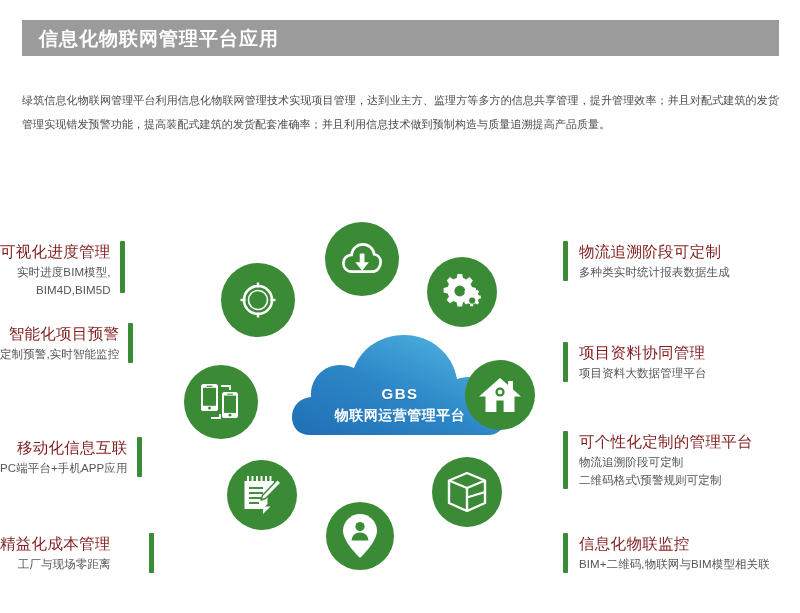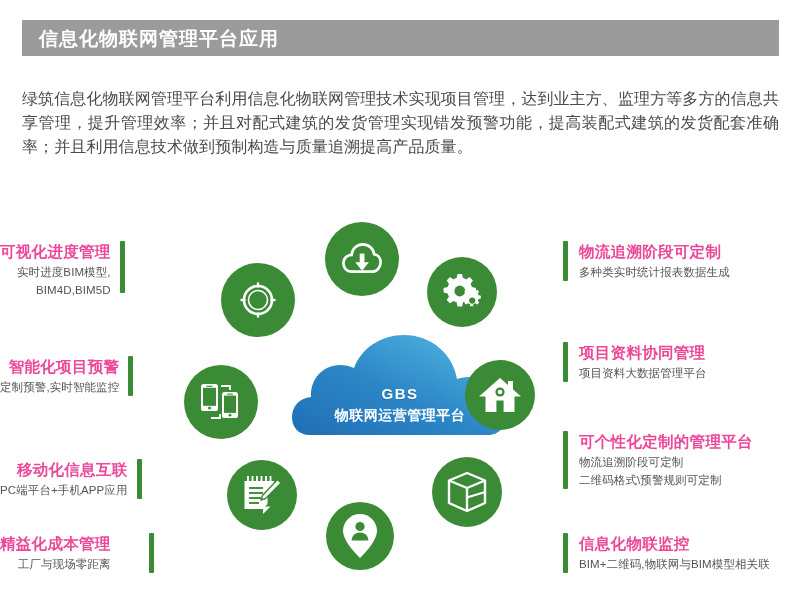--- a/index.html
+++ b/index.html
@@ -19,22 +19,22 @@
   }
   .header-title{
     color:#ffffff;font-size:19px;font-weight:700;letter-spacing:1px;
     padding-left:17px;line-height:1;
     font-family:"Liberation Sans","DejaVu Sans",sans-serif;
   }
 
   
   .intro{
     position:absolute;left:22px;top:88px;width:757px;
-    color:#4a4a4a;font-size:16px;line-height:24px;
-    text-align:justify;letter-spacing:0.1px;font-family:Liberation Mono, monospace;
+    color:#4a4a4a;font-size:11px;line-height:24px;
+    text-align:justify;letter-spacing:0.1px;
   }
 
   
   .diagram{position:absolute;left:0;top:195px;width:800px;height:418px;}
 
   
   .cloud-wrap{
     position:absolute;left:292px;top:140px;width:216px;height:104px;
   }
   .cloud-text{
@@ -60,21 +60,21 @@
   }
   .node svg{display:block;}
 
   
   .label{position:absolute;display:flex;align-items:flex-start;}
   .label .bar{
     width:5px;background:#3a8a36;border-radius:1px;flex:none;
   }
   .label .txt{display:flex;flex-direction:column;}
   .label .title{
-    font-size:15.5px;font-weight:700;color:#ec4899;line-height:22px;
+    font-size:15.5px;font-weight:400;color:#7f1d1d;line-height:22px;
     letter-spacing:0.3px;white-space:nowrap;
   }
   .label .desc{
     font-size:11.5px;color:#555555;line-height:18px;letter-spacing:0.1px;
     white-space:nowrap;
   }
   .label.left{flex-direction:row;}
   .label.left .txt{align-items:flex-end;text-align:right;padding-right:9px;}
   .label.left .bar{order:2;}
   .label.left .txt{order:1;}
@@ -223,29 +223,29 @@
 
   <div class="label left" style="left:0px;top:241px;width:163px;">
     <div class="txt">
       <div class="title">可视化进度管理</div>
       <div class="desc">实时进度BIM模型,</div>
       <div class="desc">BIM4D,BIM5D</div>
     </div>
     <div class="bar" style="height:52px;"></div>
   </div>
 
-  <div class="label left" style="left:0px;top:356px;width:163px;">
+  <div class="label left" style="left:0px;top:323px;width:163px;">
     <div class="txt">
       <div class="title">智能化项目预警</div>
       <div class="desc">定制预警,实时智能监控</div>
     </div>
     <div class="bar" style="height:40px;"></div>
   </div>
 
-  <div class="label left" style="left:0px;top:437px;width:163px;margin-top:22px;">
+  <div class="label left" style="left:0px;top:437px;width:163px;">
     <div class="txt">
       <div class="title">移动化信息互联</div>
       <div class="desc">PC端平台+手机APP应用</div>
     </div>
     <div class="bar" style="height:40px;"></div>
   </div>
 
   <div class="label left" style="left:0px;top:533px;width:163px;gap:29px;">
     <div class="txt">
       <div class="title">精益化成本管理</div>

